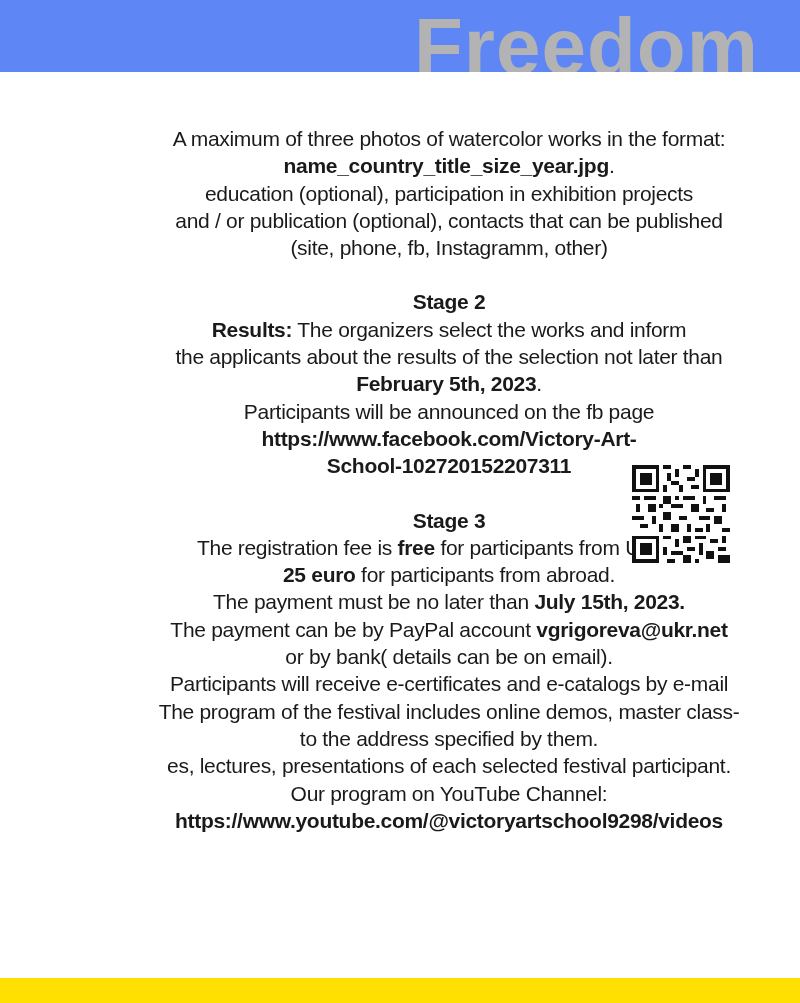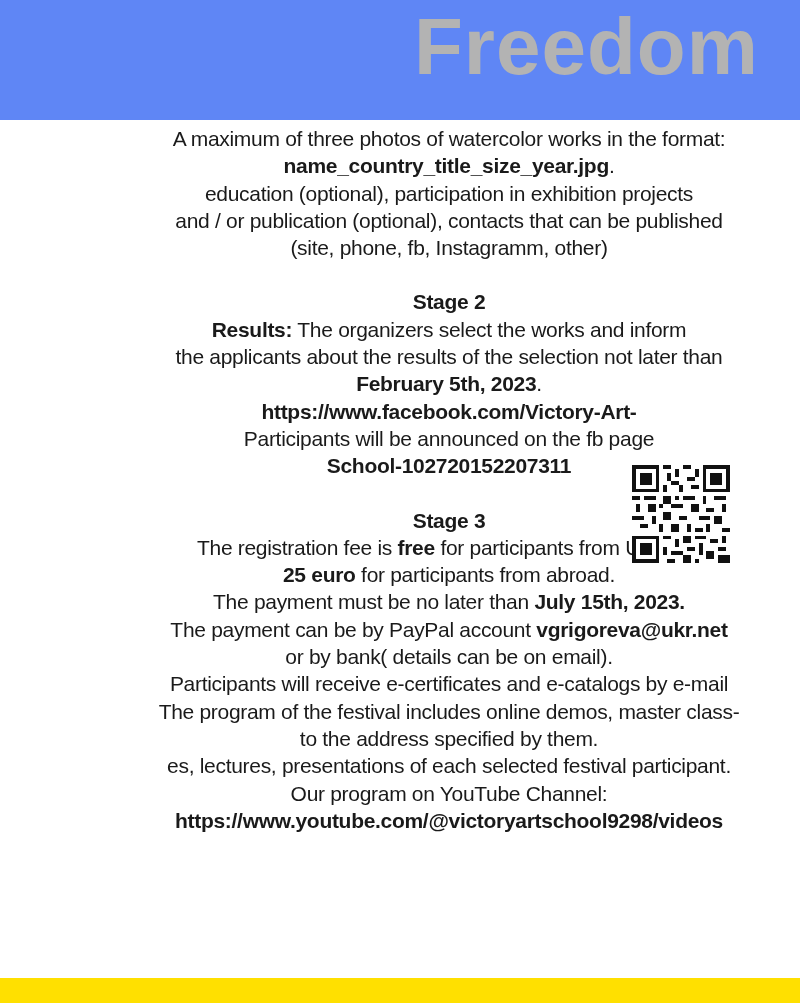--- a/index.html
+++ b/index.html
@@ -3,21 +3,21 @@
   <meta charset="utf-8">
   <style>
     html, body { margin: 0; padding: 0; }
     body {
       width: 800px; height: 1003px; position: relative; overflow: hidden;
       background: #ffffff;
       font-family: "Liberation Sans", sans-serif;
       color: #1a1a1a;
     }
     .header {
-      position: absolute; left: 0; top: 0; width: 800px; height: 120px;
+      position: absolute; left: 0; top: 0; width: 800px; height: 72px;
       background: #5f86f5;
       overflow: hidden;
     }
     .header-title {
       position: absolute; left: 414px; top: 2px;
       font-family: "Liberation Sans", sans-serif;
       font-weight: bold;
       font-size: 80px;
       line-height: 90px;
       color: #b3b3b3;
@@ -59,22 +59,22 @@
     <div class="line">(site, phone, fb, Instagramm, other)</div>
   </section>
 
   <div class="gap"></div>
 
   <section>
     <div class="line b">Stage 2</div>
     <div class="line"><span class="b">Results:</span><span> The organizers select the works and inform</span></div>
     <div class="line">the applicants about the results of the selection not later than</div>
     <div class="line"><span class="b">February 5th, 2023</span><span>.</span></div>
+    <div class="line">Participants will be announced on the fb page</div>
     <div class="line"><a class="link">https://www.facebook.com/Victory-Art-</a></div>
-    <div class="line">Participants will be announced on the fb page</div>
     <div class="line"><a class="link">School-102720152207311</a></div>
   </section>
 
   <div class="gap"></div>
 
   <section>
     <div class="line b">Stage 3</div>
     <div class="line"><span>The registration fee is </span><span class="b">free</span><span> for participants from Ukraine,</span></div>
     <div class="line"><span class="b">25 euro</span><span> for participants from abroad.</span></div>
     <div class="line"><span>The payment must be no later than </span><span class="b">July 15th, 2023.</span></div>

